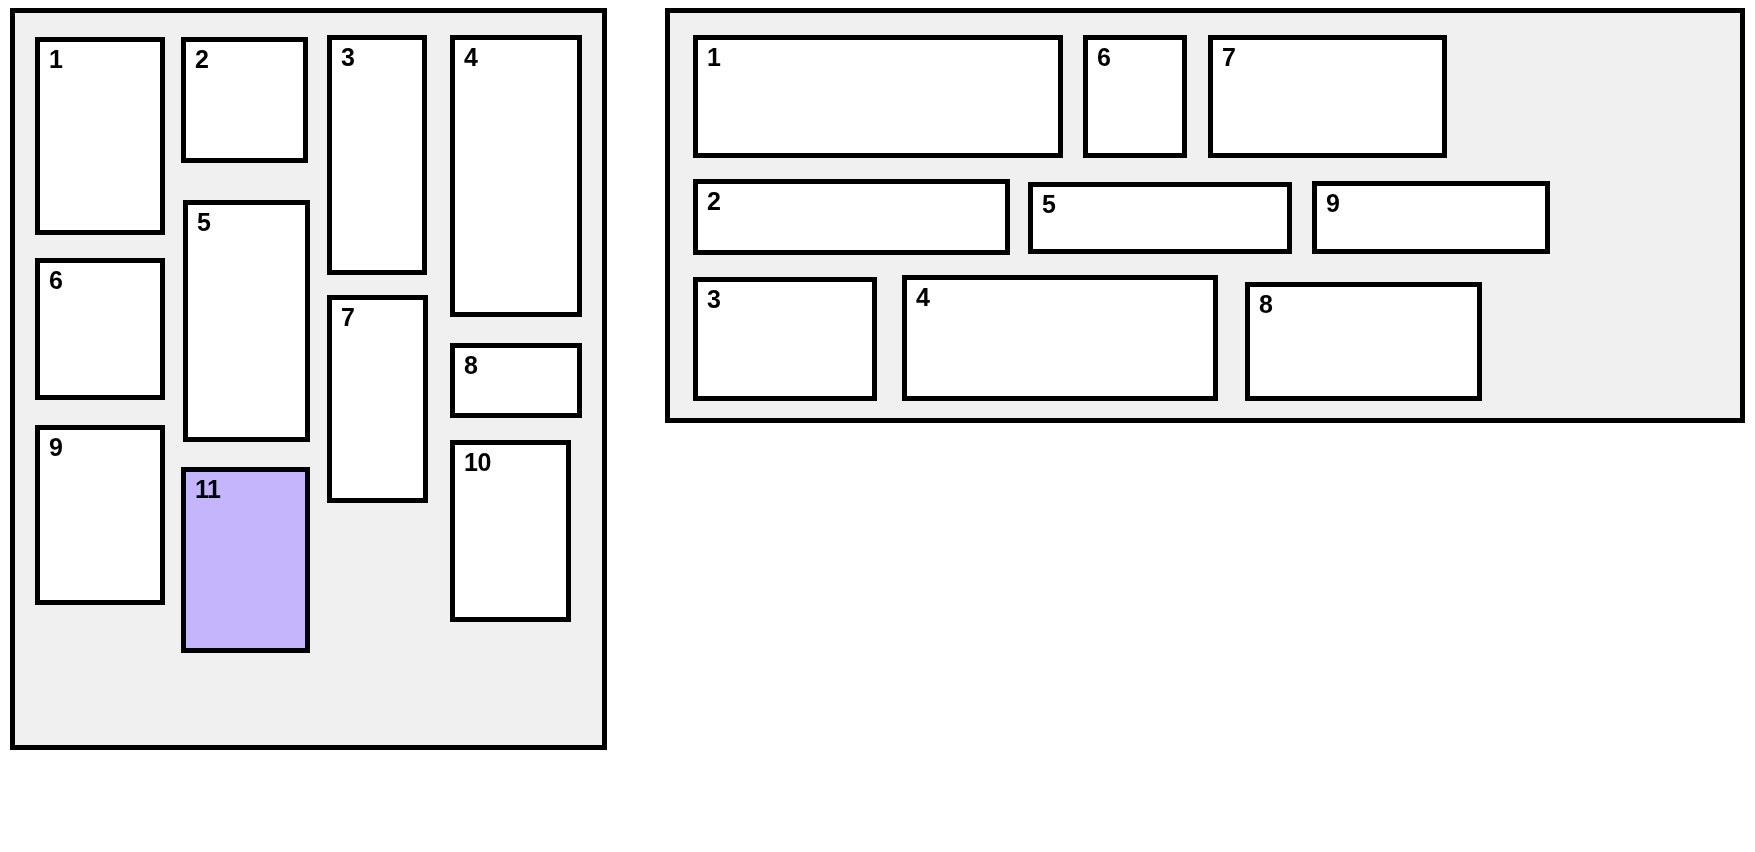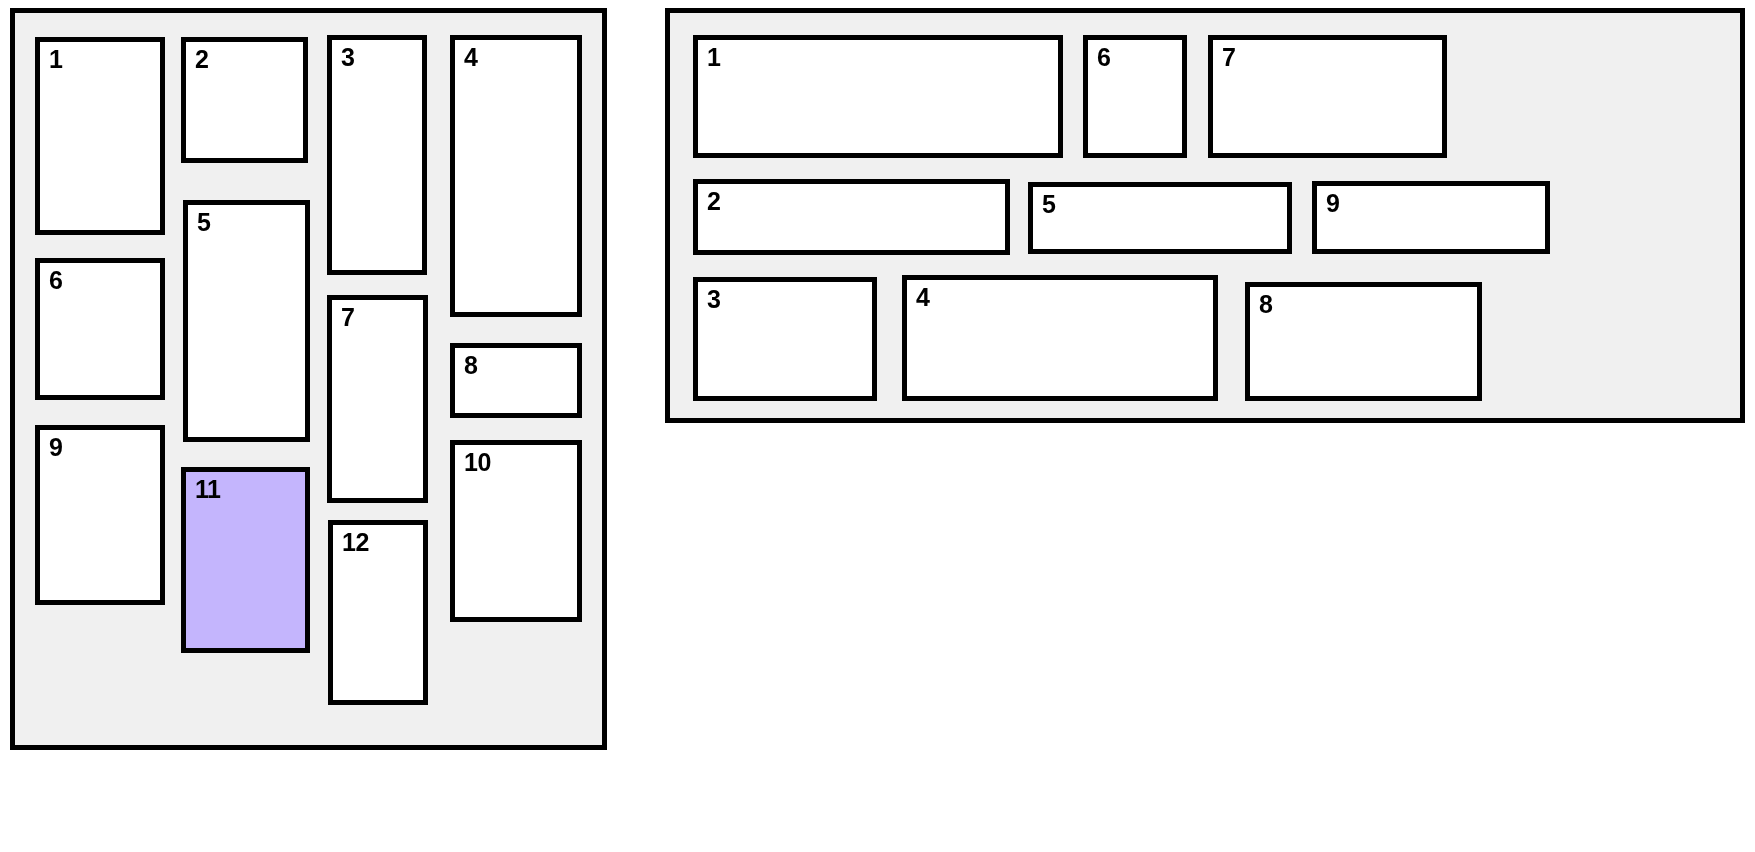--- a/index.html
+++ b/index.html
@@ -68,28 +68,25 @@
       </div>
       <div class="cell" style="left: 312px; top: 282px; width: 101px; height: 208px; background: rgb(255, 255, 255); border-color: rgb(0, 0, 0); border-width: 5px;">
         <span class="cell-label">7</span>
       </div>
       <div class="cell" style="left: 435px; top: 330px; width: 132px; height: 75px; background: rgb(255, 255, 255); border-color: rgb(0, 0, 0); border-width: 5px;">
         <span class="cell-label">8</span>
       </div>
       <div class="cell" style="left: 20px; top: 412px; width: 130px; height: 180px; background: rgb(255, 255, 255); border-color: rgb(0, 0, 0); border-width: 5px;">
         <span class="cell-label">9</span>
       </div>
-      <div class="cell" style="left: 435px; top: 427px; width: 132px; height: 182px; background: rgb(255, 255, 255); border-color: rgb(0, 0, 0); border-width: 5px;">
+      <div class="cell" style="left: 435px; top: 427px; width: 121px; height: 182px; background: rgb(255, 255, 255); border-color: rgb(0, 0, 0); border-width: 5px;">
         <span class="cell-label">10</span>
       </div>
       <div class="cell" style="left: 166px; top: 454px; width: 129px; height: 186px; background: #c4b5fd; border-color: rgb(0, 0, 0); border-width: 5px;">
         <span class="cell-label">11</span>
-      </div>
-      <div class="cell" style="left: 313px; top: 507px; width: 100px; height: 185px; background: rgb(255, 255, 255); border-color: rgb(0, 0, 0); border-width: 5px;">
-        <span class="cell-label">12</span>
       </div>
     </div>
     <div class="panel" style="left: 665px; top: 8px; width: 1080px; height: 415px; background: rgb(240, 240, 240); border-color: rgb(0, 0, 0); border-width: 5px;">
       <div class="cell" style="left: 23px; top: 22px; width: 370px; height: 123px; background: rgb(255, 255, 255); border-color: rgb(0, 0, 0); border-width: 5px;">
         <span class="cell-label">1</span>
       </div>
       <div class="cell" style="left: 413px; top: 22px; width: 104px; height: 123px; background: rgb(255, 255, 255); border-color: rgb(0, 0, 0); border-width: 5px;">
         <span class="cell-label">6</span>
       </div>
       <div class="cell" style="left: 538px; top: 22px; width: 239px; height: 123px; background: rgb(255, 255, 255); border-color: rgb(0, 0, 0); border-width: 5px;">

